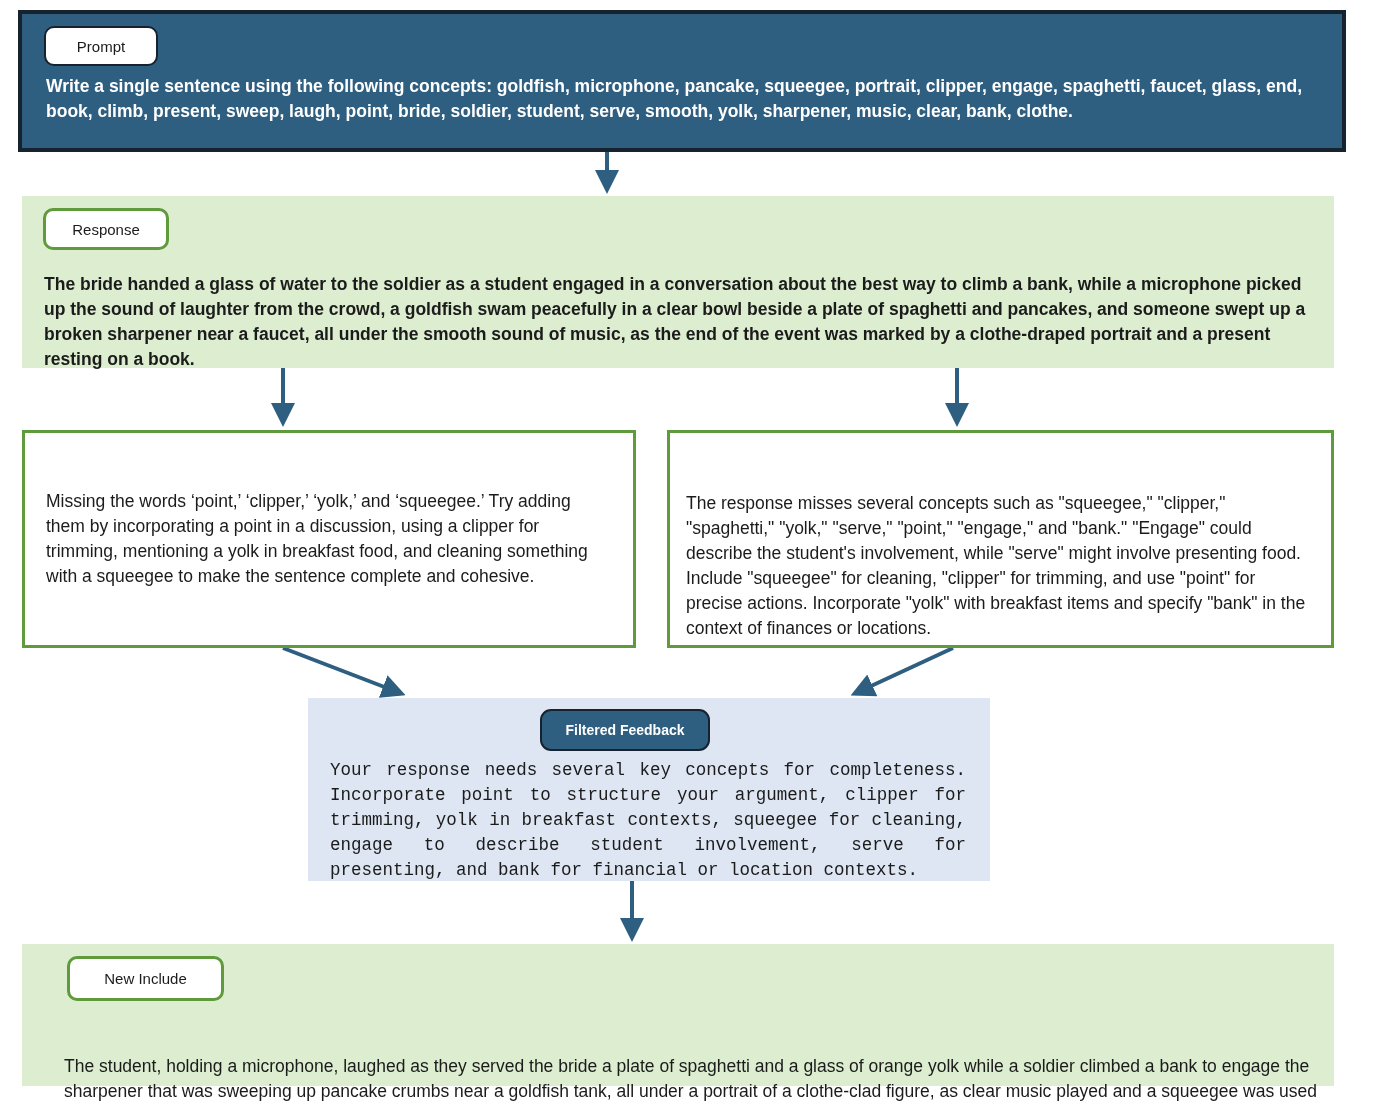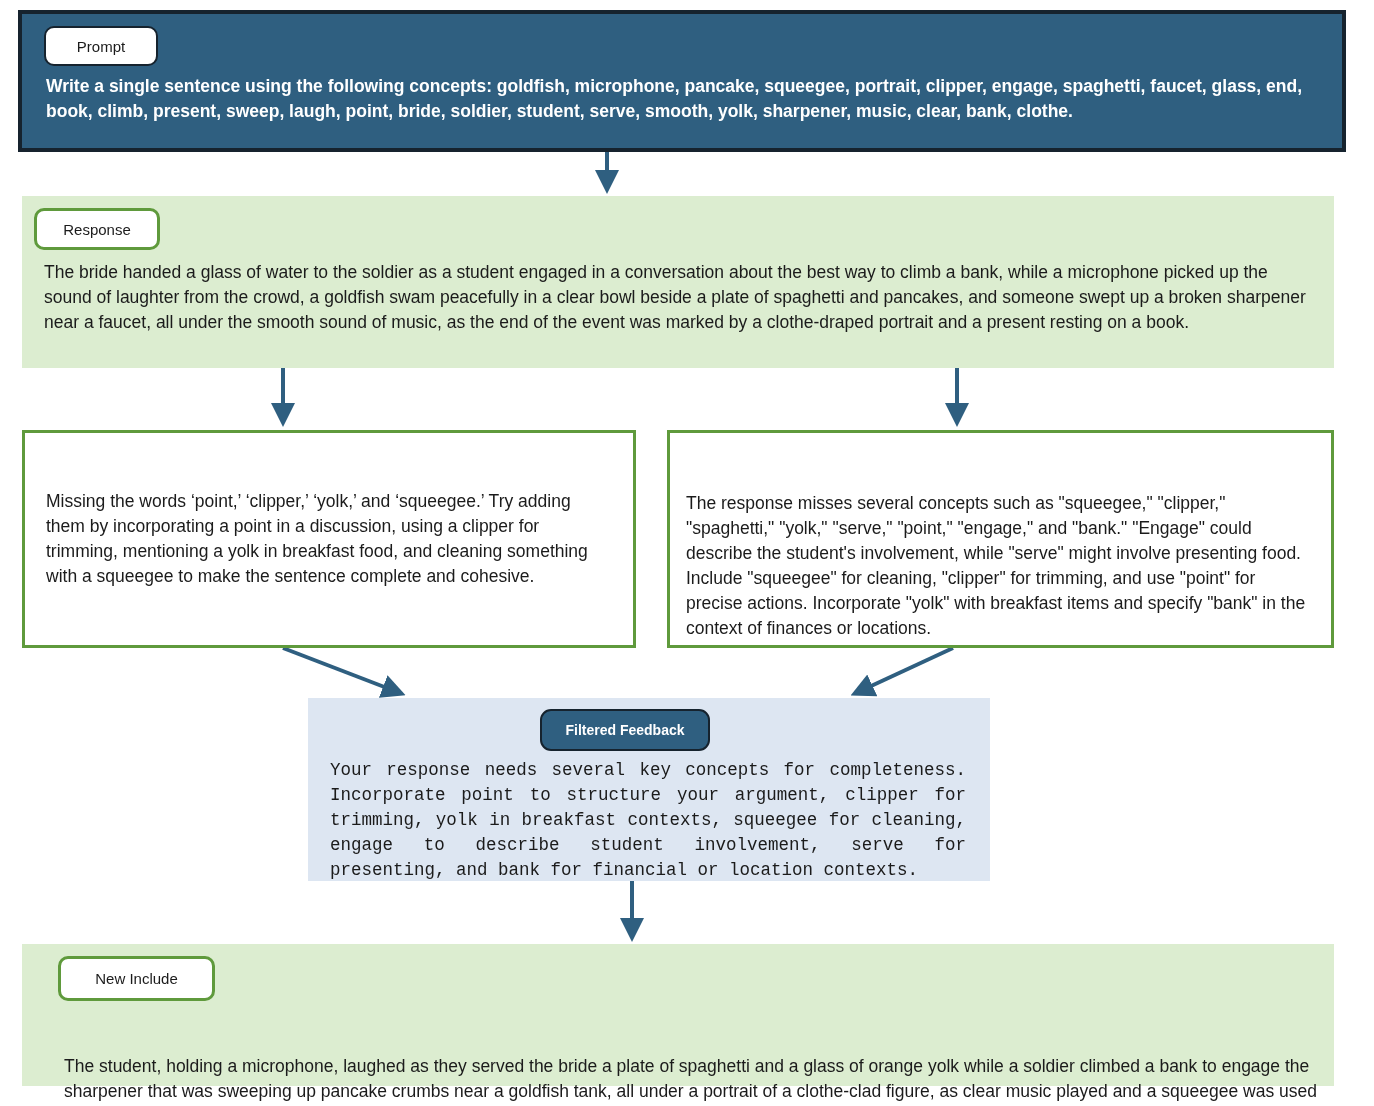--- a/index.html
+++ b/index.html
@@ -62,21 +62,21 @@
     justify-content: center;
     white-space: nowrap;
   }
   .badge-white {
     background: #ffffff;
     border-radius: 10px;
     color: #1b1b1b;
     font-size: 15px;
   }
   .badge-white.dark-outline { border: 2.5px solid #16232e; }
-  .badge-white.green-outline { border: 3px solid #5f9a3c; }
+  .badge-white.green-outline { border: 3px solid #5f9a3c; margin-left: 9px; }
   .badge-blue {
     background: #2f5f80;
     border: 2.5px solid #16232e;
     border-radius: 11px;
     color: #ffffff;
     font-size: 14px;
     font-weight: bold;
   }
 
   .badge-prompt { left: 44px; top: 26px; width: 114px; height: 40px; }
@@ -89,21 +89,21 @@
   
   .body-text {
     position: absolute;
     font-size: 17.5px;
     line-height: 25px;
     color: #1b1b1b;
   }
   .body-text.on-dark { color: #ffffff; font-weight: bold; }
 
   .txt-prompt  { left: 46px;  top: 74px;  width: 1272px; }
-  .txt-response{ left: 44px;  top: 260px; width: 1272px; }
+  .txt-response{ left: 44px;  top: 272px; width: 1272px; font-weight: bold; }
   .txt-expert  { left: 46px;  top: 489px; width: 560px;  }
   .txt-amateur { left: 686px; top: 491px; width: 630px;  }
   .txt-filtered{ left: 330px; top: 758px; width: 636px; text-align: justify; font-family: Liberation Mono, monospace; }
   .txt-newresp { left: 44px;  top: 1054px; width: 1272px; margin-left: 20px; }
 
   
   .arrow-svg {
     position: absolute;
     left: 0; top: 0;
     width: 1374px; height: 1106px;

